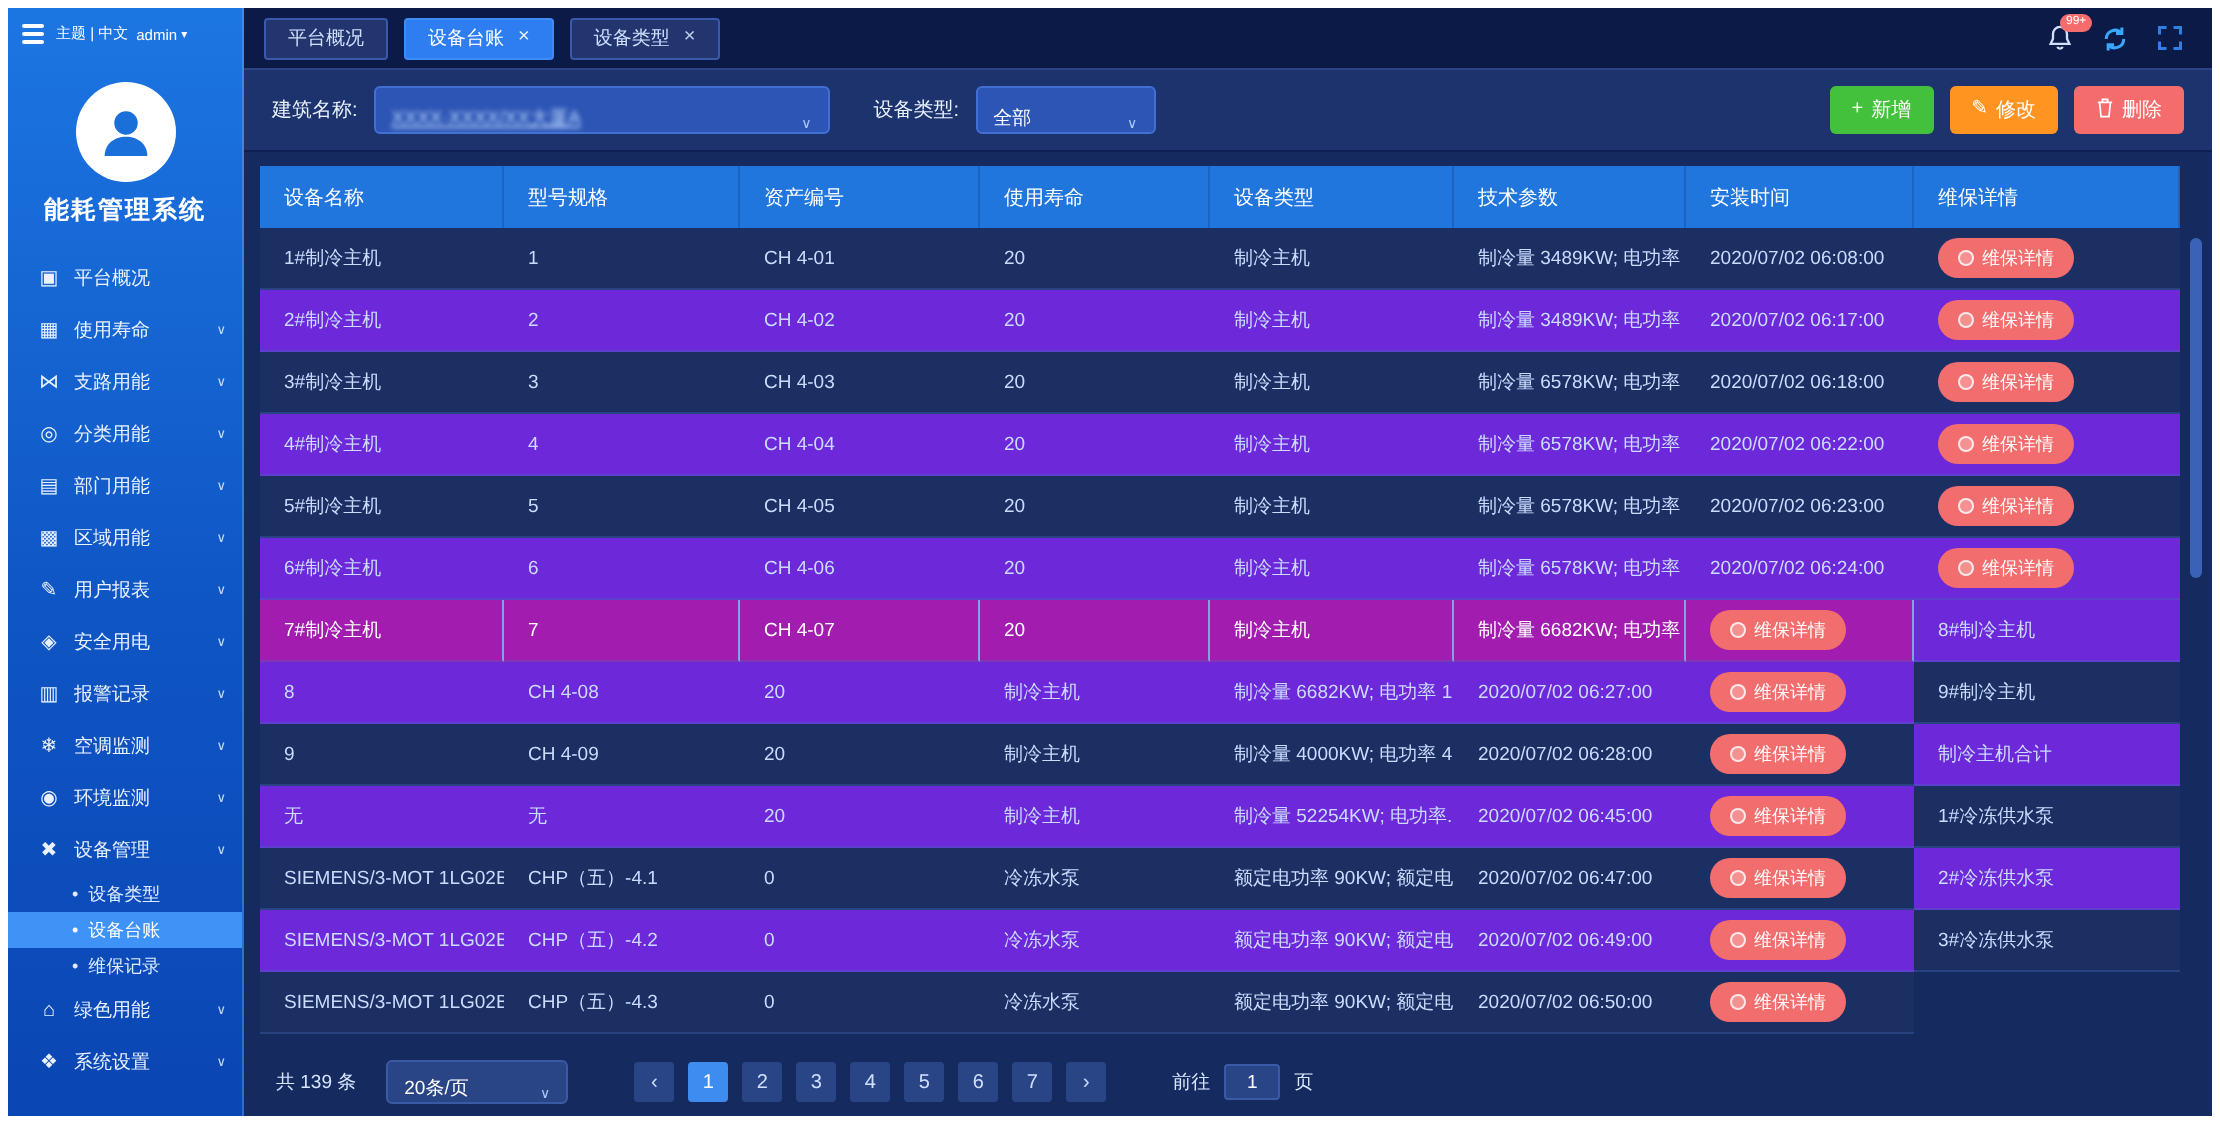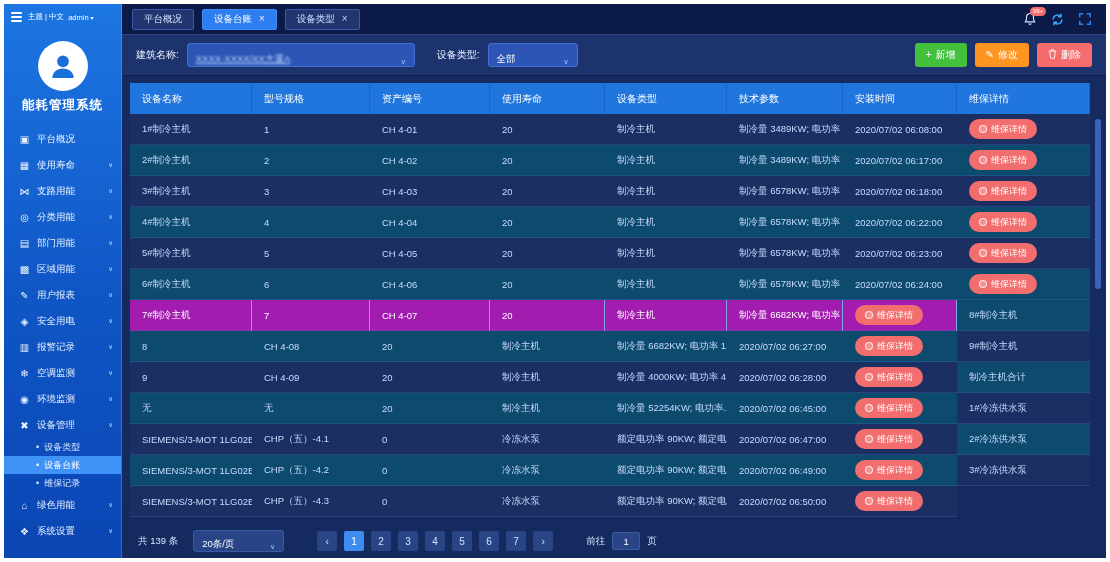--- a/index.html
+++ b/index.html
@@ -65,21 +65,21 @@
 
   .content { flex:1; padding:7px 4px 0 8px; display:flex; min-height:0; }
   .table { display:grid; grid-template-columns:122px 118px 120px 115px 122px 116px 114px 133px;
     grid-auto-rows:31px; align-content:start; width:960px; flex:none; }
   .th { background:#2176dd; color:#fff; font-size:10px; display:flex; align-items:center;
     padding-left:12px; border-right:1px solid #1b64c6; white-space:nowrap;text-align:right; }
   .th:last-child { border-right:none; }
   .td { font-size:9.5px; color:#c9dcff; display:flex; align-items:center; padding-left:12px;
     white-space:nowrap; overflow:hidden; border-bottom:1px solid rgba(66,106,185,.35); }
   .row-a { background:#1c2f63; }
-  .row-b { background:#0c4a6e; }
+  .row-b { background:#6d28d9; }
   .row-hl { background:#a21caf; color:#fff; border-right:1px solid #7ba6e4; }
   .detail-btn { height:20px; padding:0 10px; border:none; border-radius:10px; background:#f26d6d;
     color:#fff; font-size:9px; display:flex; align-items:center; gap:4px; cursor:pointer; }
   .detail-btn .d-icon { width:8px; height:8px; border-radius:50%; border:1px solid rgba(255,255,255,.8);
     background:rgba(255,255,255,.25); flex:none; }
   .scrollbar { width:6px; margin-left:5px; position:relative; flex:none; }
   .scroll-thumb { position:absolute; top:36px; left:0; width:6px; height:170px; background:#3a63b8; border-radius:3px; cursor:grab; }
 
   .pagination { height:34px; flex:none; display:flex; align-items:center; gap:7px; padding:0 16px;
     color:#d7e6ff; font-size:9.5px; }

